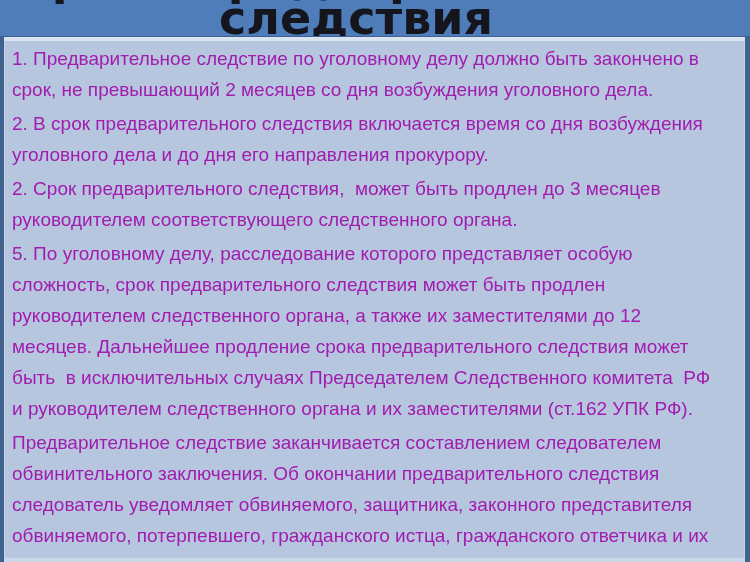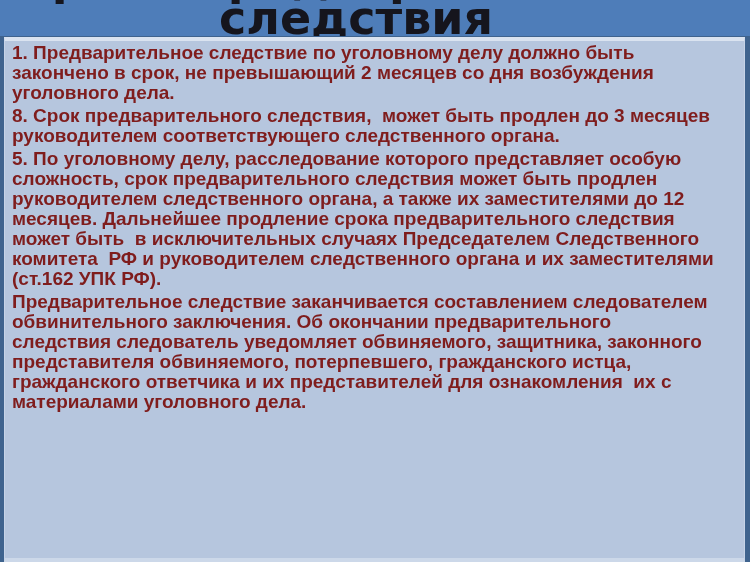--- a/index.html
+++ b/index.html
@@ -45,38 +45,39 @@
     border-top: 4px solid #dae3f0;
     border-bottom: 4px solid #ccd8e9;
     border-left: 1px solid #c6d3e7;
     border-right: 1px solid #c6d3e7;
     padding: 2px 30px 0 7px;
     overflow: hidden;
   }
   .content-box p {
     margin: 0 0 3px 0;
     font-family: "Liberation Sans", sans-serif;
-    font-weight: bold;
+    font-weight: normal;
     font-size: 19px;
-    line-height: 20px;
-    color: #7f1d1d;
+    line-height: 31px;
+    color: #a21caf;
     white-space: pre-wrap;
   }
 </style>
 </head>
 <body>
 
 <div class="slide">
 
   <div class="title-clip">
     <h1 class="title-text"><span>Сроки предварительного</span><br><span>следствия</span></h1>
   </div>
 
   <div class="box-outer">
     <div class="content-box">
       <p>1. Предварительное следствие по уголовному делу должно быть закончено в срок, не превышающий 2 месяцев со дня возбуждения уголовного дела.</p>
-      <p>8. Срок предварительного следствия,  может быть продлен до 3 месяцев руководителем соответствующего следственного органа.</p>
+      <p>2. В срок предварительного следствия включается время со дня возбуждения уголовного дела и до дня его направления прокурору.</p>
+      <p>2. Срок предварительного следствия,  может быть продлен до 3 месяцев руководителем соответствующего следственного органа.</p>
       <p>5. По уголовному делу, расследование которого представляет особую сложность, срок предварительного следствия может быть продлен руководителем следственного органа, а также их заместителями до 12 месяцев. Дальнейшее продление срока предварительного следствия может быть  в исключительных случаях Председателем Следственного комитета  РФ и руководителем следственного органа и их заместителями (ст.162 УПК РФ).</p>
       <p>Предварительное следствие заканчивается составлением следователем обвинительного заключения. Об окончании предварительного следствия следователь уведомляет обвиняемого, защитника, законного представителя обвиняемого, потерпевшего, гражданского истца, гражданского ответчика и их представителей для ознакомления  их с материалами уголовного дела.</p>
     </div>
   </div>
 
 </div>
 
 </body></html>

